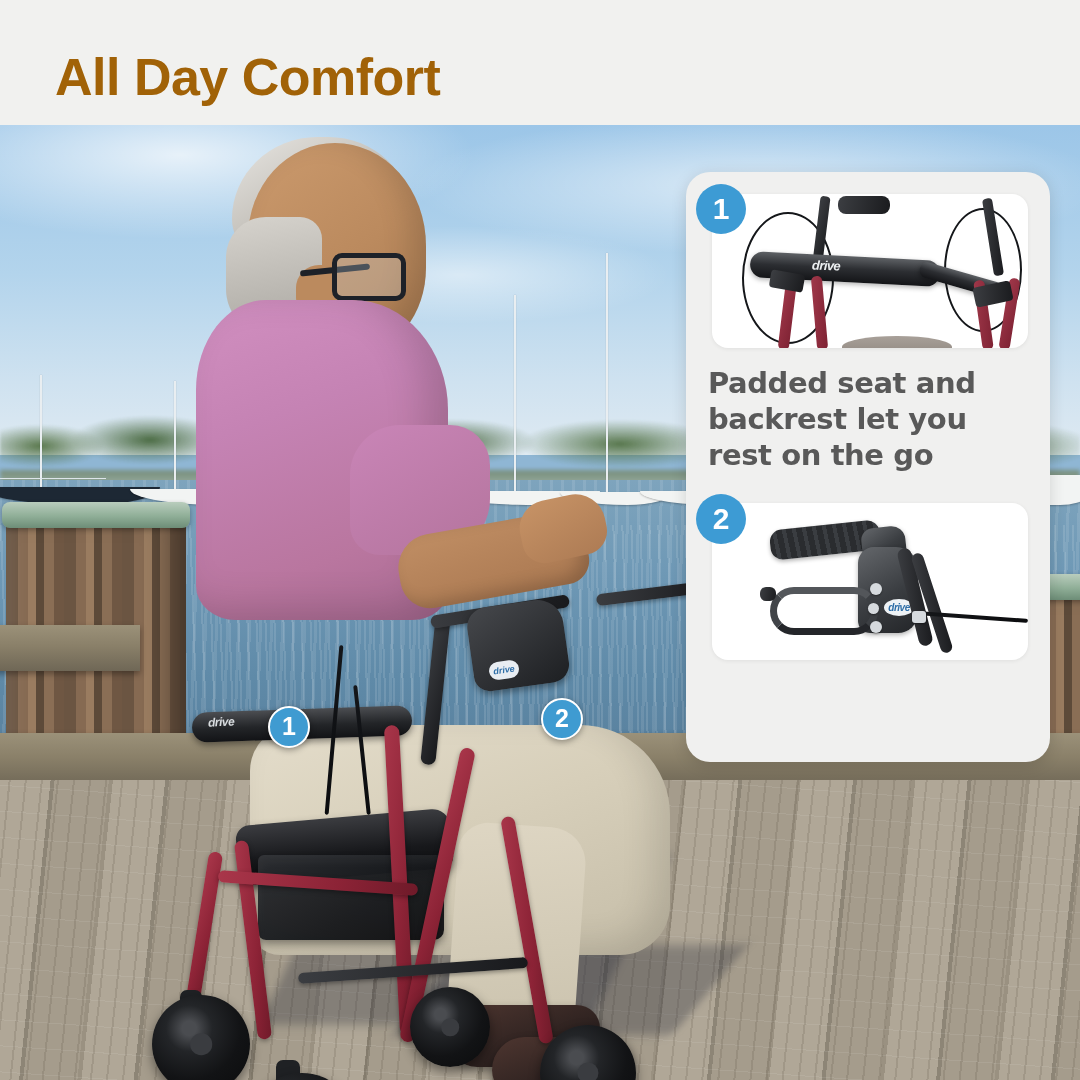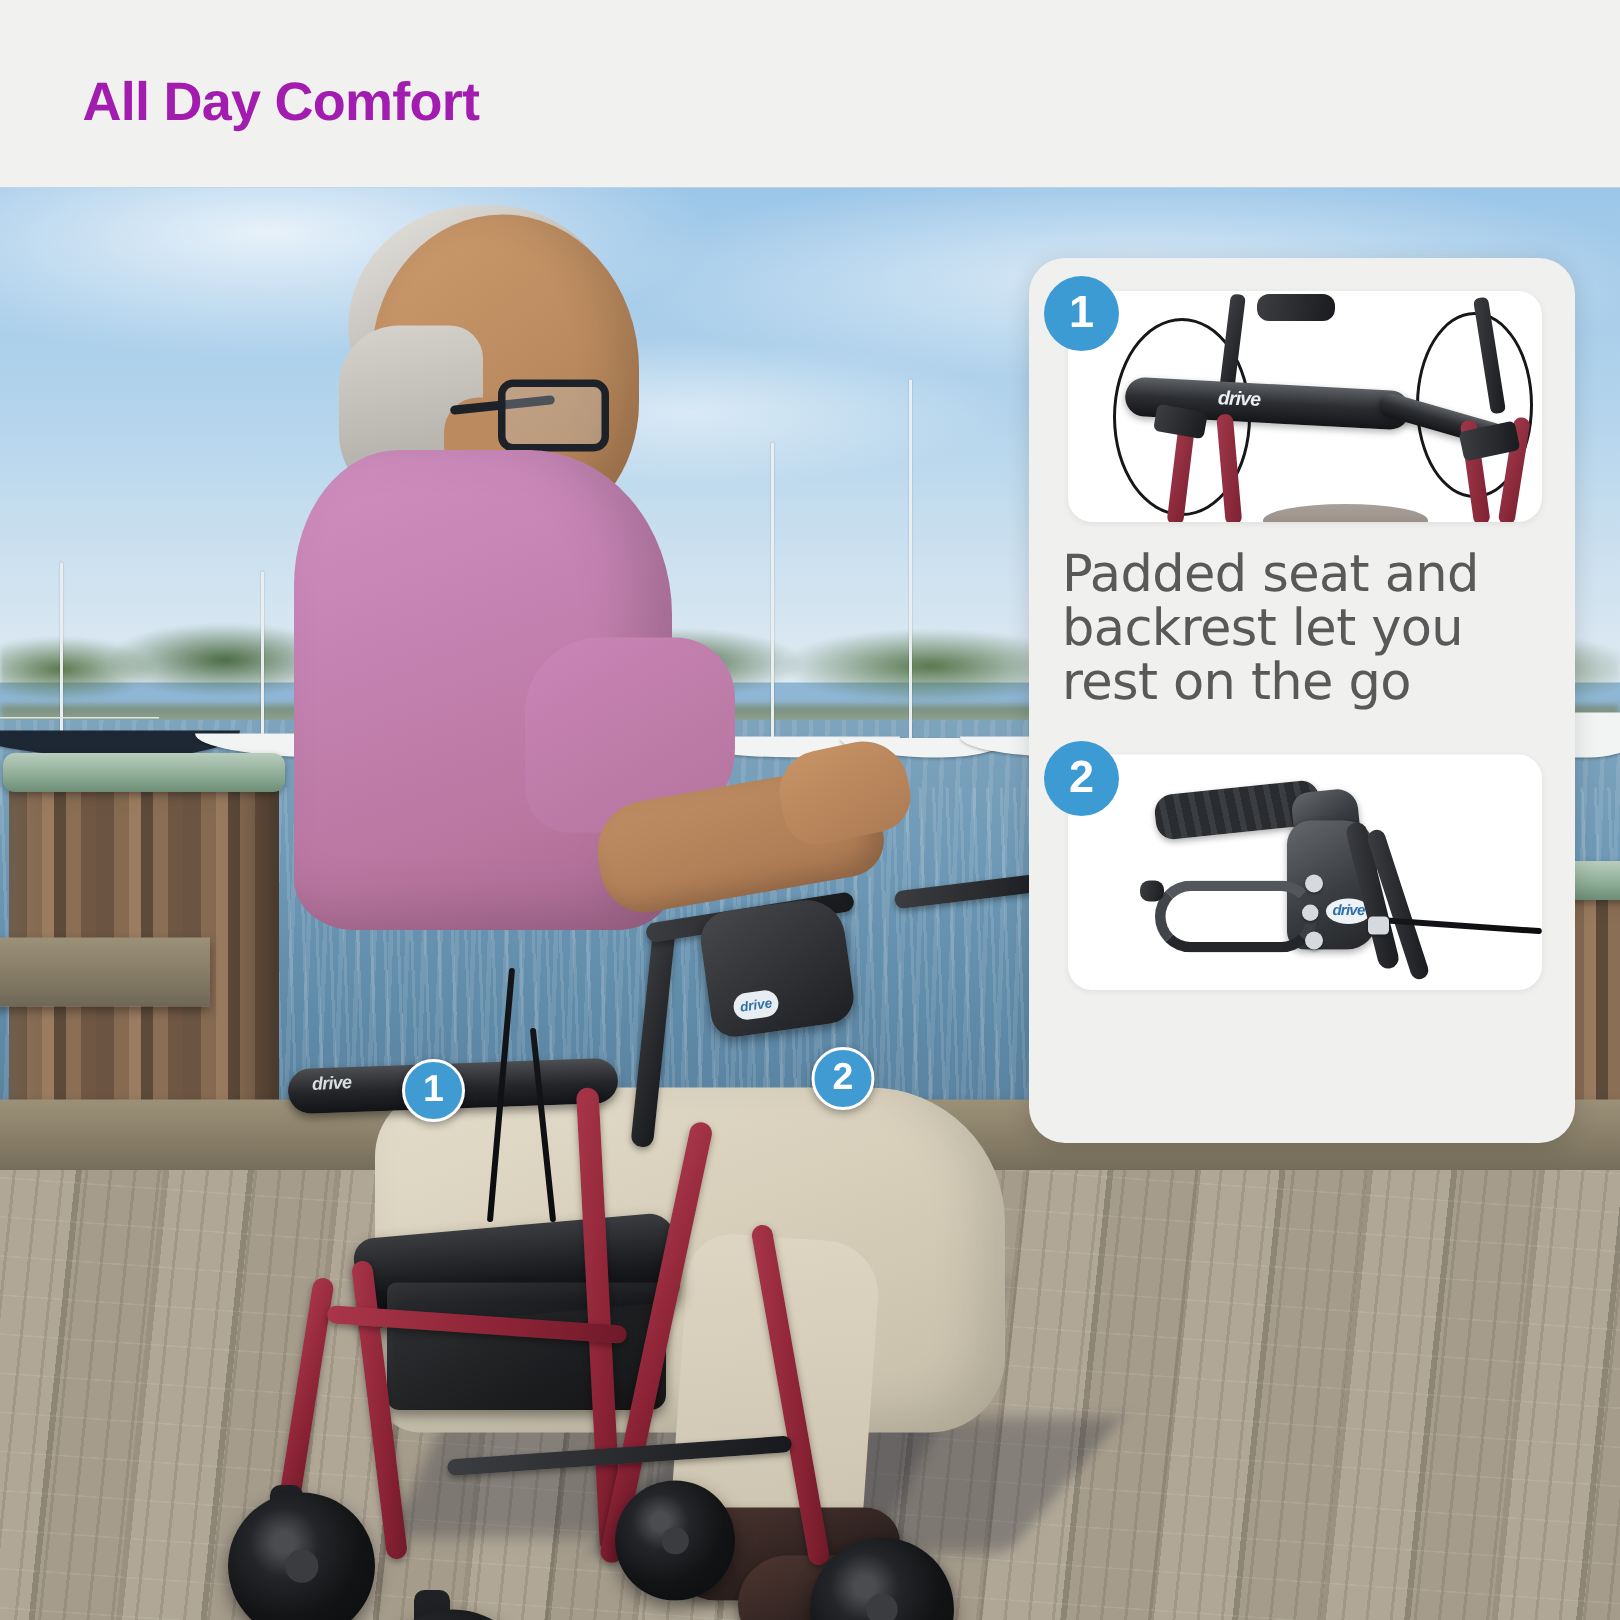--- a/index.html
+++ b/index.html
@@ -10,22 +10,22 @@
   }
   #root { position: relative; width: 1080px; height: 1080px; overflow: hidden; }
 
   
   .header {
     position: absolute; left: 0; top: 0; width: 1080px; height: 125px;
     background: #f1f1ef;
   }
   .header-title {
     position: absolute; left: 55px; top: 47px;
-    font-size: 36px; font-weight: bold; letter-spacing: -0.5px;
-    color: #a21caf; white-space: nowrap;
+    font-size: 52px; font-weight: bold; letter-spacing: -0.5px;
+    color: #a16207; white-space: nowrap;
     font-family: "Liberation Sans", sans-serif;
   }
 
   
   .photo {
     position: absolute; left: 0; top: 125px; width: 1080px; height: 955px;
     overflow: hidden; background: #8fb6d4;
   }
 
   
@@ -275,22 +275,22 @@
   .panel-badge {
     position: absolute; left: 10px; width: 50px; height: 50px;
     border-radius: 50%; background: #3d9bd4; color: #ffffff;
     font-size: 30px; font-weight: bold; line-height: 50px; text-align: center;
     z-index: 3;
   }
   .badge-p1 { top: 12px; }
   .badge-p2 { top: 322px; }
   .caption {
     position: absolute; left: 22px; width: 330px;
-    color: #595959; font-size: 34px; line-height: 36px;
-    font-family: "DejaVu Sans", sans-serif; font-weight: 400;
+    color: #595959; font-size: 29px; line-height: 36px;
+    font-family: "DejaVu Sans", sans-serif; font-weight: 700;
     letter-spacing: -.4px;
   }
   .caption-1 { top: 193px; }
   .caption-2 { top: 500px; }
 
   
   .ca { position: absolute; }
   .ca-bar {
     background: linear-gradient(#5e6165, #2c2e32 48%, #141518);
     border-radius: 14px; box-shadow: 0 2px 5px rgba(0,0,0,.3);

